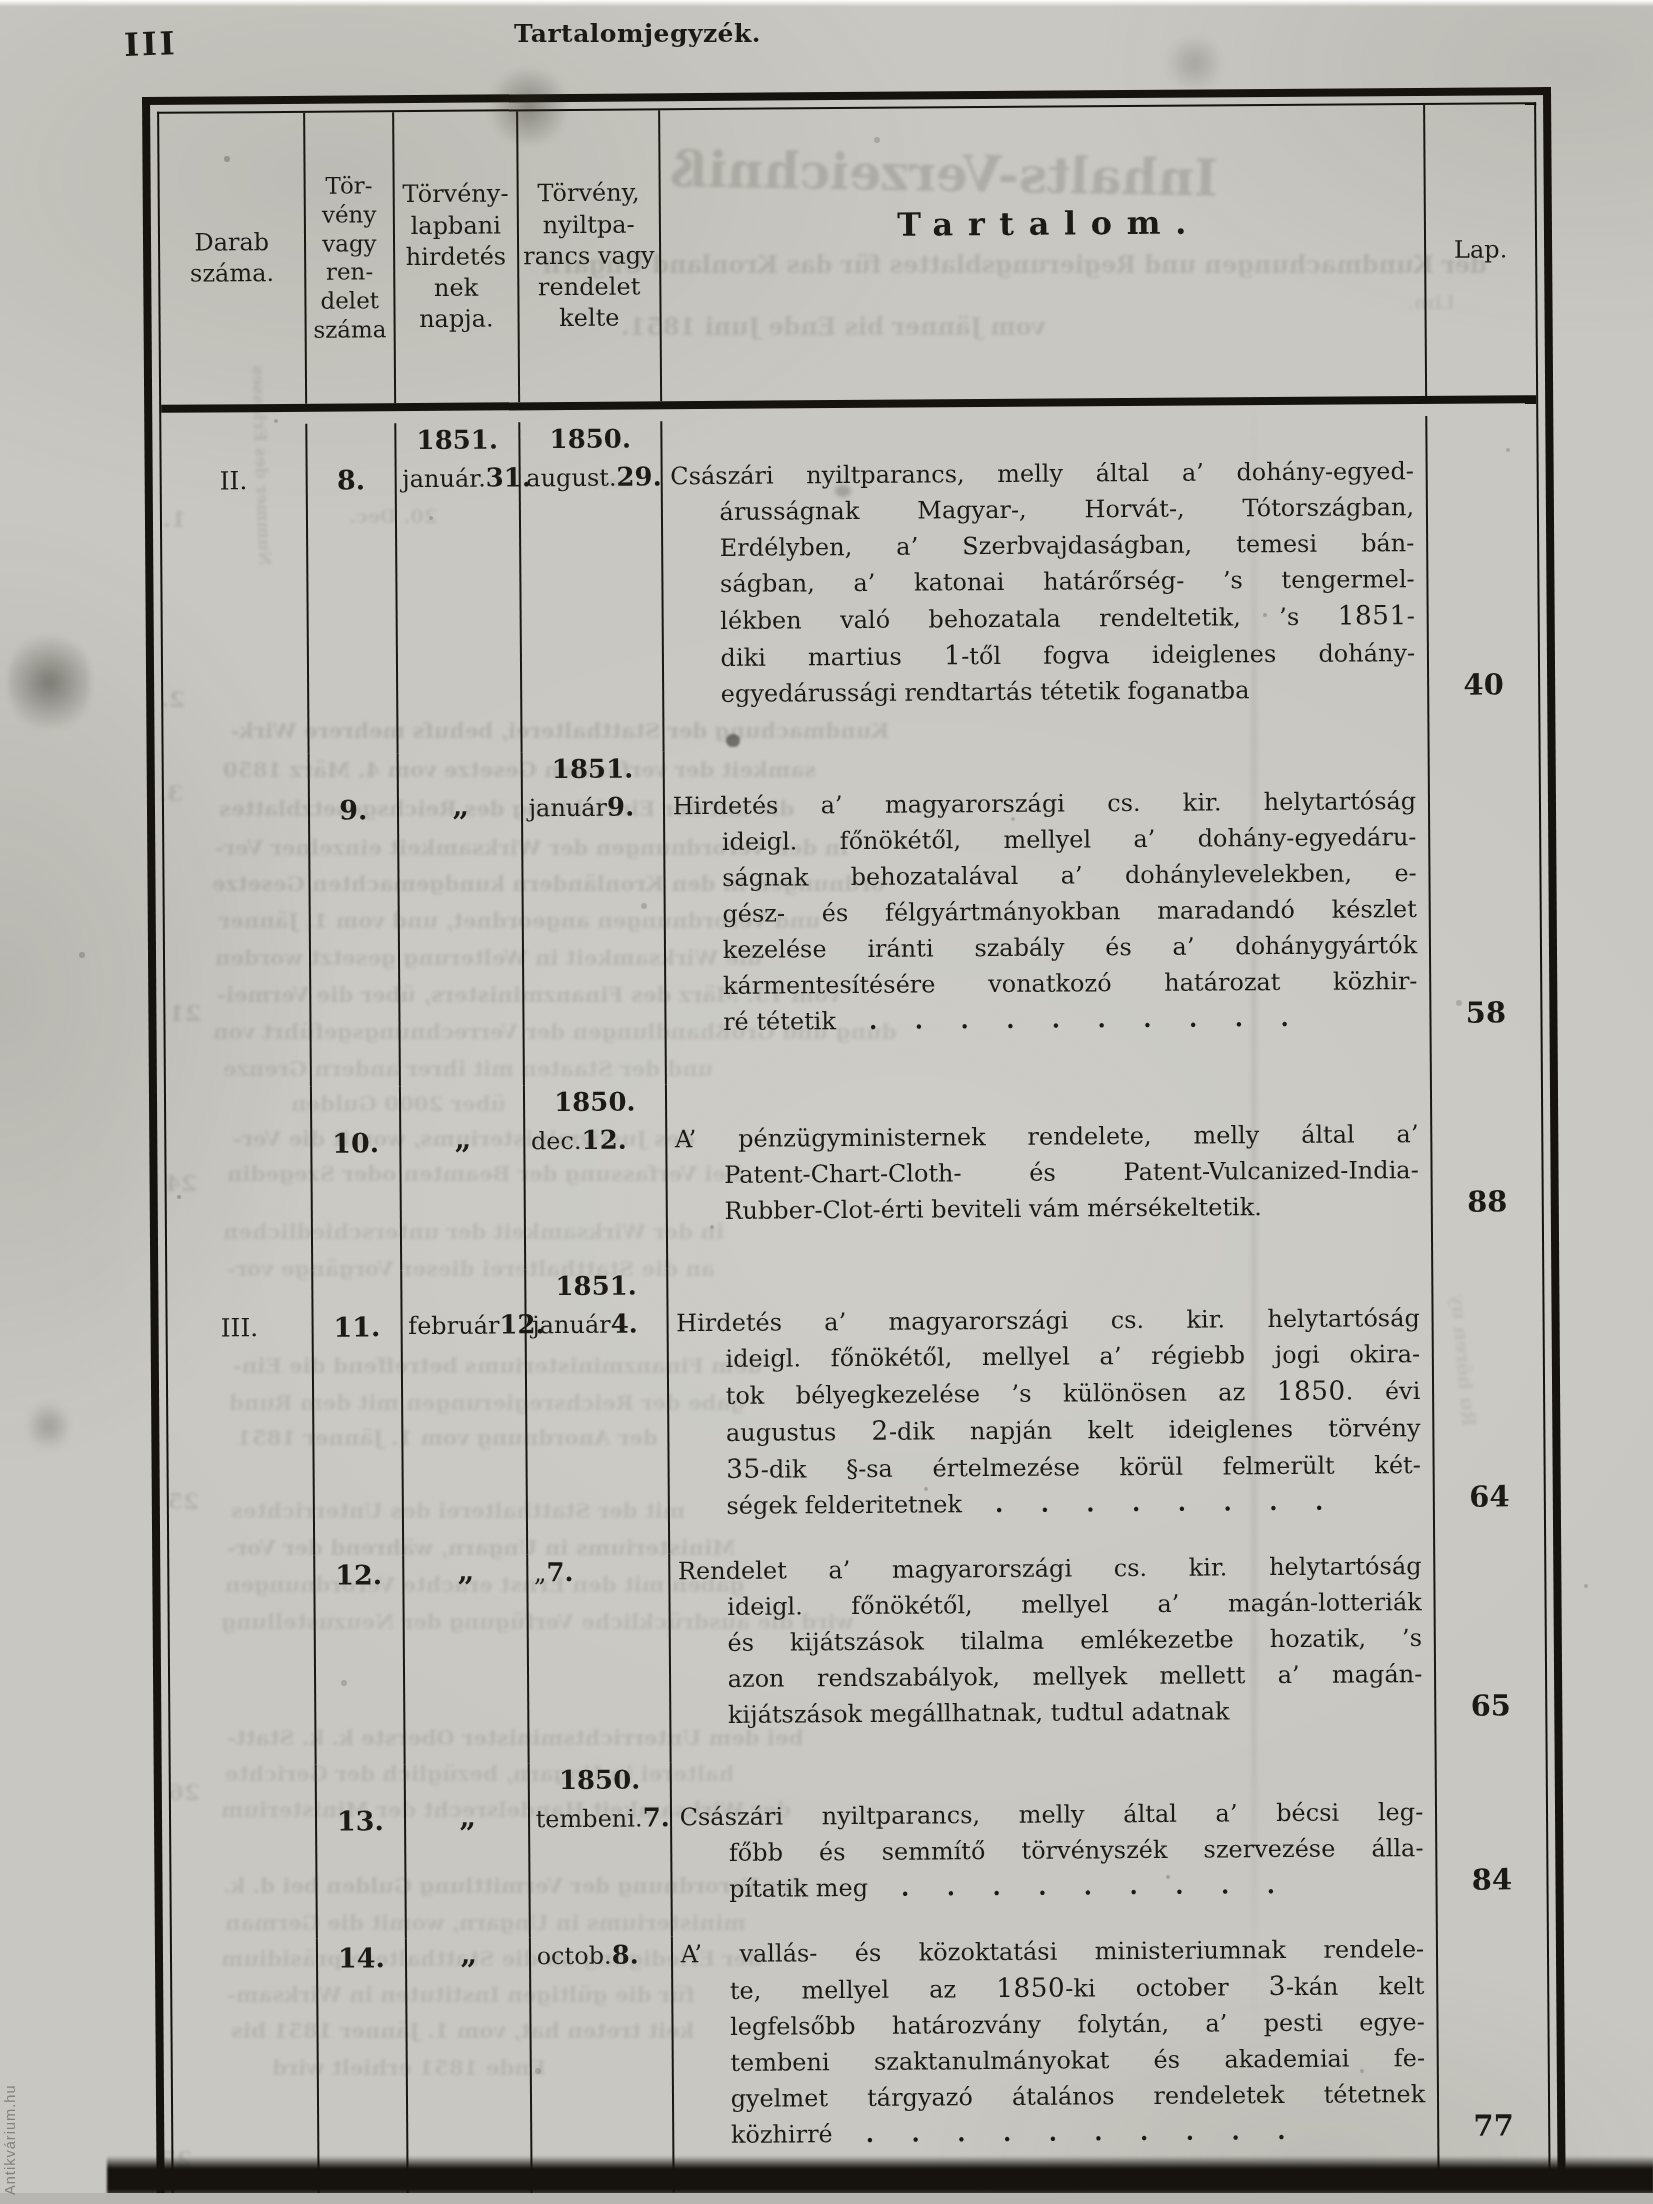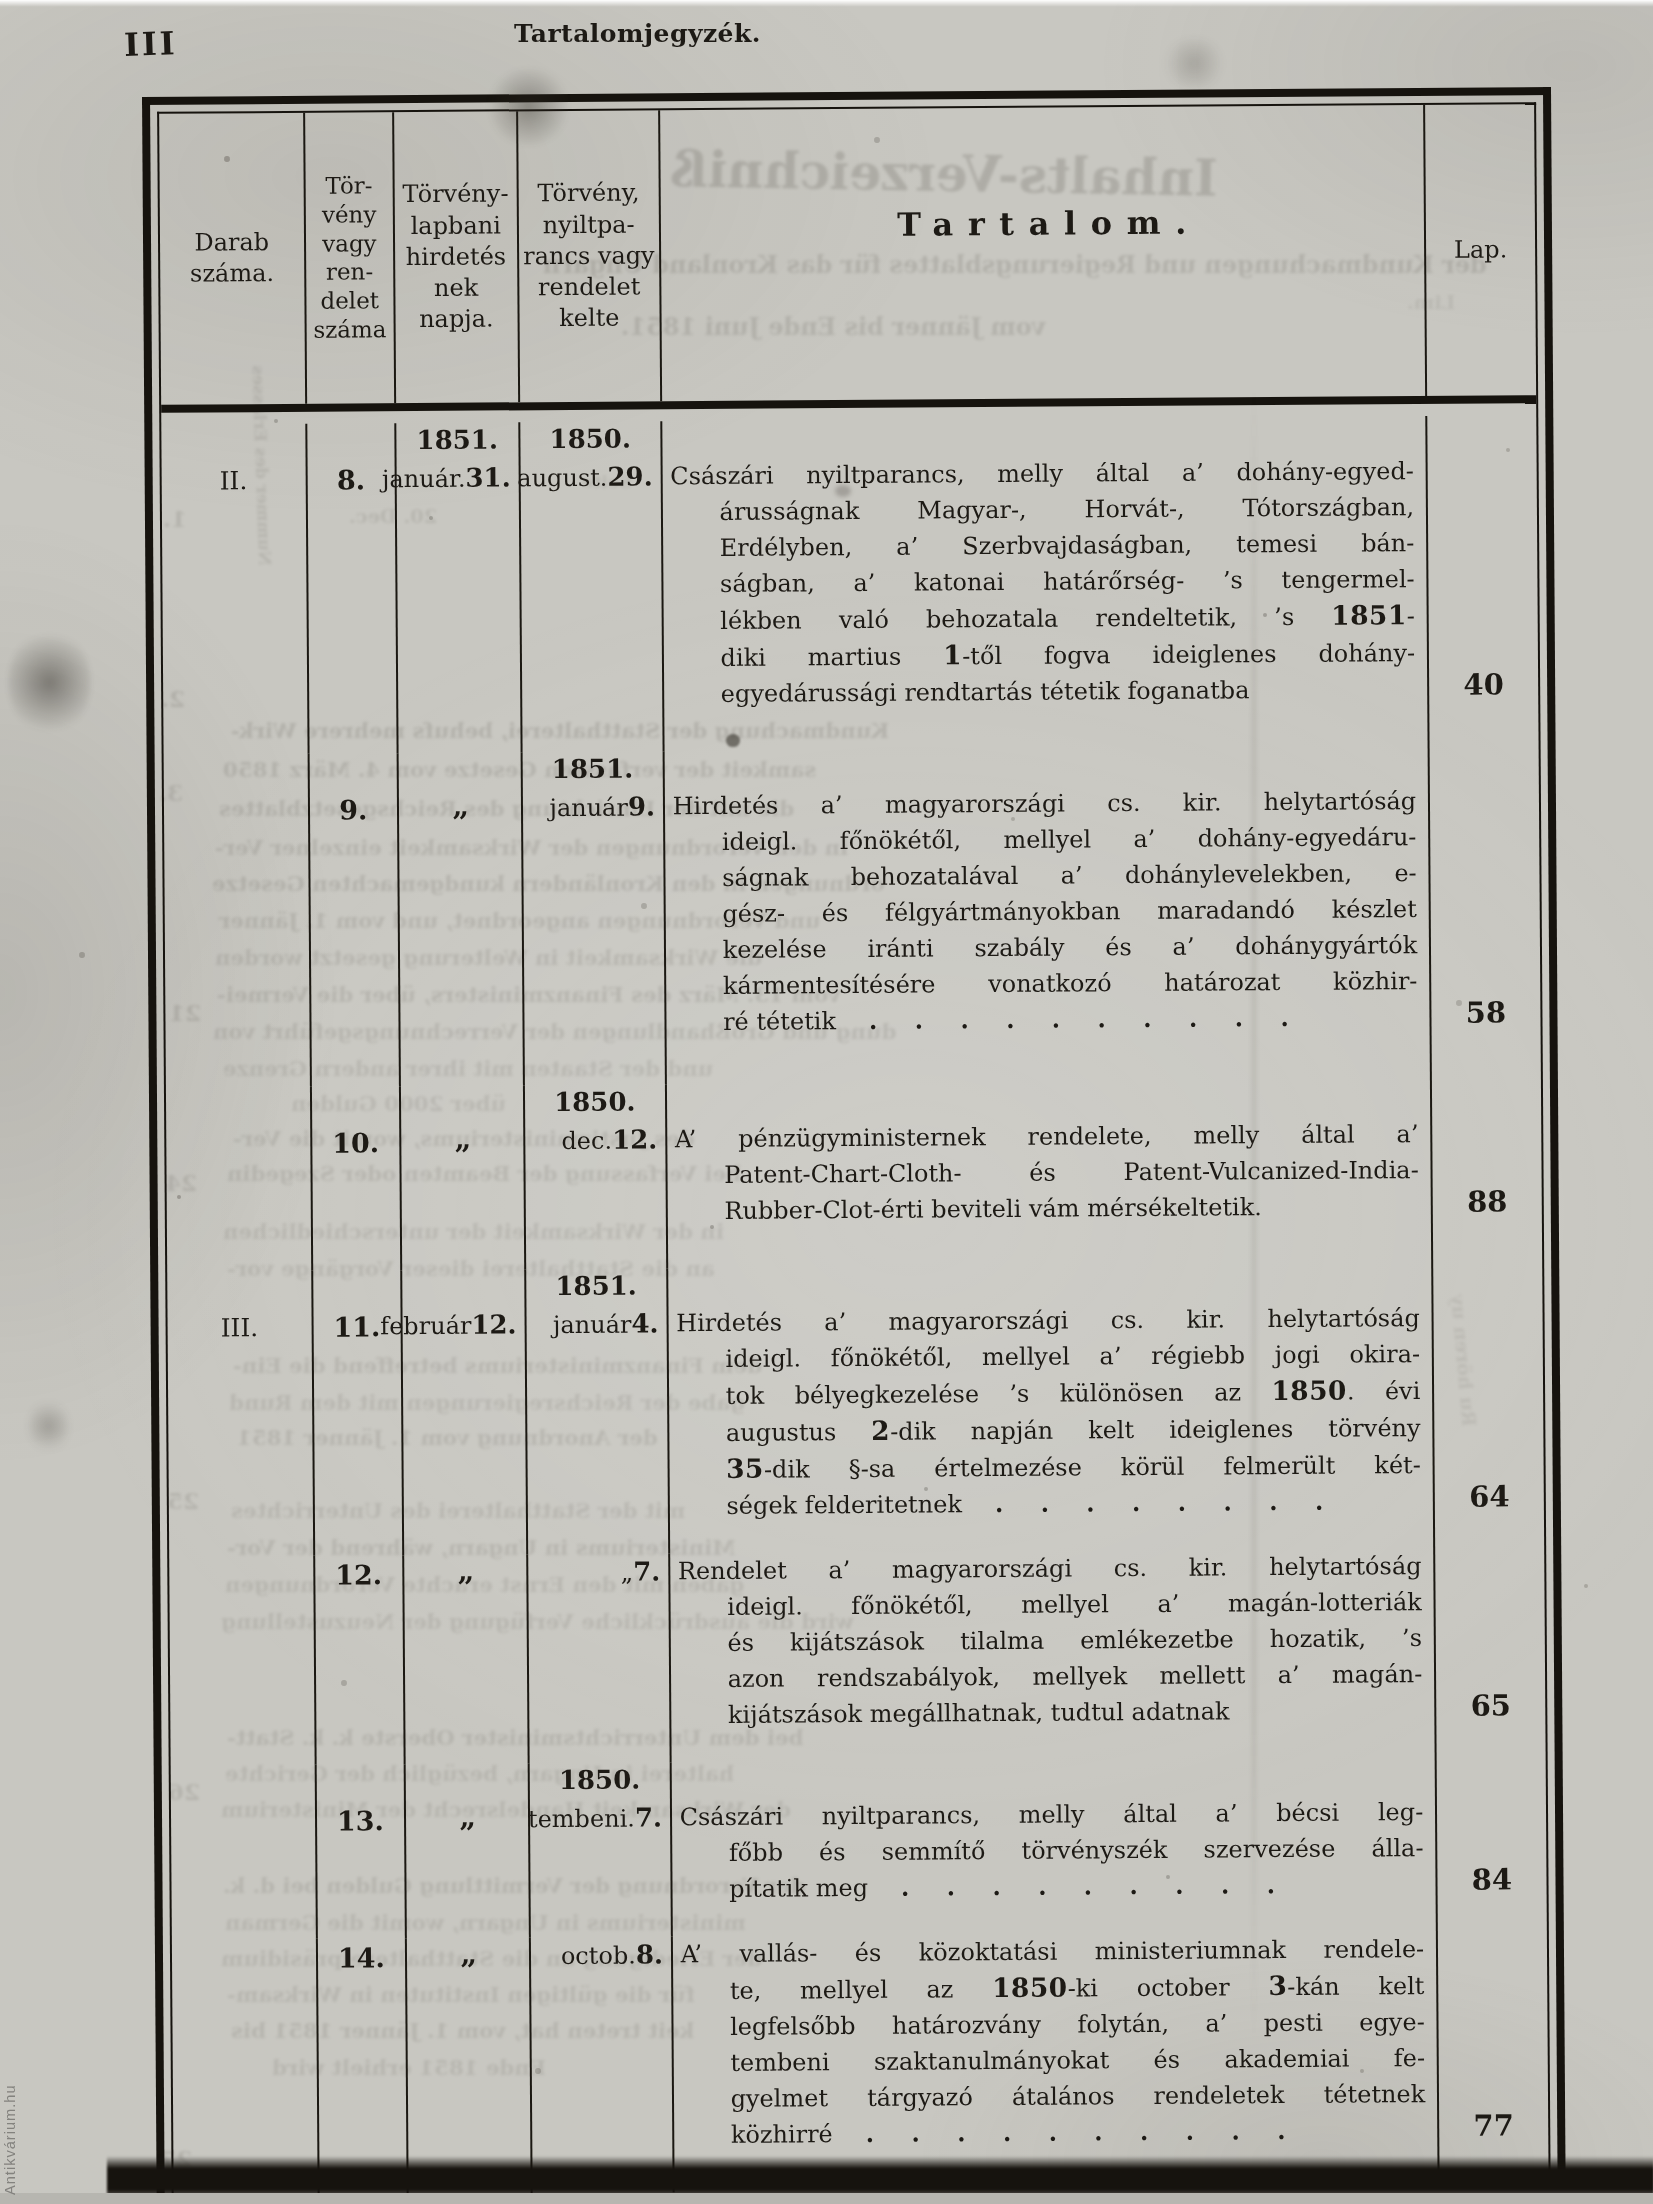--- a/index.html
+++ b/index.html
@@ -54,30 +54,30 @@
   .h-c2{font-size:23px;line-height:1.25;}
   .h-c5{font-weight:bold;font-size:32px;letter-spacing:14.6px;padding-bottom:58px;padding-left:13.6px;}
   .h-c6{font-size:24px;}
   .h-sep{height:8.7px;background:#16130e;}
   .t-body{padding-top:11.6px;}
   .t-row{display:flex;align-items:stretch;}
   .yearline{height:37px;text-align:center;font-weight:bold;font-size:26px;line-height:35px;}
   .spacer{height:37px;}
   .piece-cell,.num-cell{text-align:center;font-size:25px;line-height:36px;}
   .num-cell{font-weight:bold;font-size:27px;}
-  .dateline{display:flex;justify-content:flex-end;align-items:baseline;
+  .dateline{display:flex;justify-content:flex-start;align-items:baseline;
     padding:0 7.8px 0 5.8px;line-height:36px;}
   .dateline .month{font-size:24px;}
   .dateline .day{font-weight:bold;font-size:26px;}
   .ditto{text-align:center;font-size:29px;font-weight:bold;line-height:33px;letter-spacing:-1.9px;}
   .content-cell{padding-left:7.8px;padding-right:11.6px;font-size:24px;}
   .cl{line-height:36px;text-align:justify;text-align-last:justify;}
   .cl.ind{padding-left:49px;}
   .cl.lastline{text-align-last:left;}
-  .cl b{font-weight:bold;font-size:1.1em;letter-spacing:0.5px;margin-top:20px;}
+  .cl b{font-weight:normal;font-size:1.1em;letter-spacing:0.5px;margin-top:20px;}
   .dots{word-spacing:29px;padding-left:33px;font-weight:bold;}
   .lap-cell{display:flex;flex-direction:column;justify-content:flex-end;align-items:center;}
   .pagenum{font-weight:bold;font-size:29px;line-height:35px;}
   
   .bottom-band{
     position:absolute;left:107px;top:2156px;width:1547px;height:45px;
     background:linear-gradient(rgba(20,18,14,0) 0%, #16130e 28%, #16130e 75%, rgba(20,18,14,.25) 100%);
     filter:blur(1px);
   }
   .below-band{position:absolute;left:0;top:2193px;width:1654px;height:11.6px;background:#b7b6b0;}

